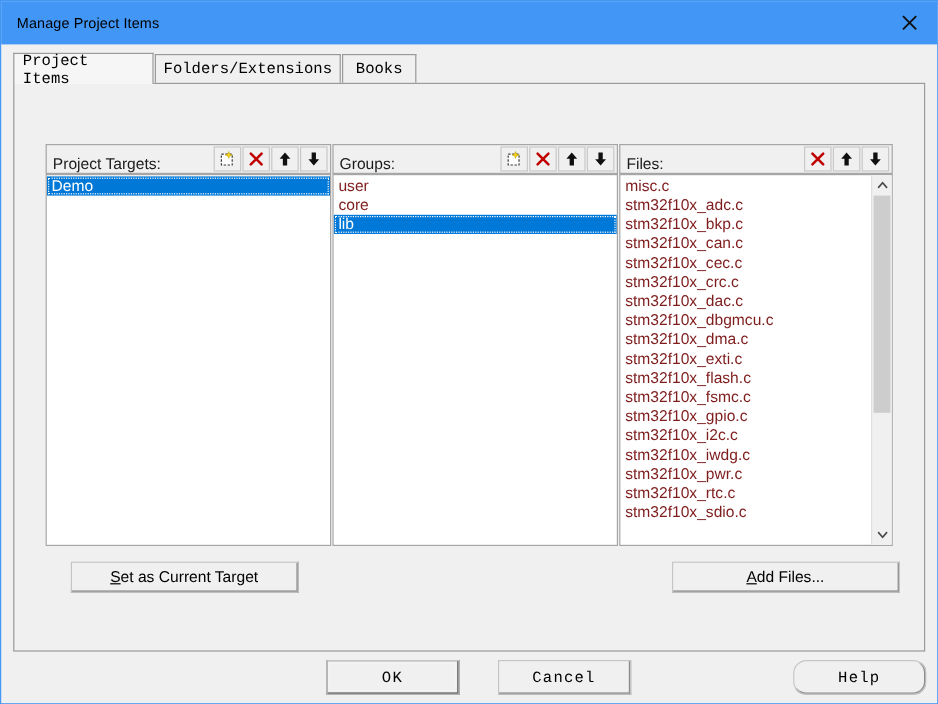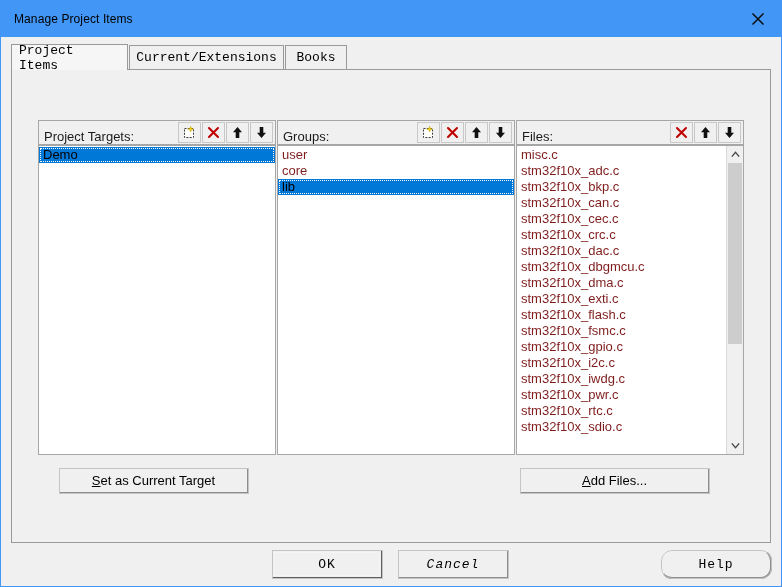--- a/index.html
+++ b/index.html
@@ -155,21 +155,21 @@
     font-size: 13px;
     font-family: "Liberation Sans", sans-serif;
     color: #7f1d1d;
     padding-left: 4px;
     white-space: nowrap;
     box-sizing: border-box;
     cursor: default;
   }
   .list-item.selected {
     background: #0078d7;
-    color: #000000;
+    color: #ffffff;
     outline: 1px dotted #ffffff;
     outline-offset: -2px;
   }
 
   
   .vscroll {
     position: absolute;
     right: 0;
     top: 0;
     bottom: 0;
@@ -256,21 +256,21 @@
         <path d="M2.5 2.5 L13.5 13.5 M13.5 2.5 L2.5 13.5" stroke="#0d0d0d" stroke-width="1.5" fill="none"></path>
       </svg>
     </div>
   </div>
 
   <div id="tabstrip">
     <div class="tab active" style="left:0px; width:117px;">
       <span>Project Items</span>
     </div>
     <div class="tab" style="left:118px; width:155px;">
-      <span>Current/Extensions</span>
+      <span>Folders/Extensions</span>
     </div>
     <div class="tab" style="left:274px; width:62px;">
       <span>Books</span>
     </div>
   </div>
 
   <div id="tabpage">
 
     <div class="col" style="left:26px; width:238px;">
       <div class="col-header">
@@ -399,31 +399,31 @@
             </svg>
           </div>
         </div>
       </div>
     </div>
 
     <div class="pushbtn" style="left:47px; top:398px; width:190px; height:26px;">
       <span class="lbl-sans"><span class="accel">S</span><span>et as Current Target</span></span>
     </div>
 
-    <div class="pushbtn" style="left:508px; top:398px; width:190px; height:26px;text-align:center;">
+    <div class="pushbtn" style="left:548px; top:398px; width:190px; height:26px;text-align:center;">
       <span class="lbl-sans"><span class="accel">A</span><span>dd Files...</span></span>
     </div>
   </div>
 
   <div class="pushbtn defaultbtn" style="left:271px; top:549px; width:111px; height:29px;">
     <span class="inner-edge"></span>
     <span class="lbl-mono">OK</span>
   </div>
 
-  <div class="pushbtn" style="left:397px; top:549px; width:111px; height:29px;font-style:italic;">
+  <div class="pushbtn" style="left:414px; top:549px; width:111px; height:29px;">
     <span class="lbl-mono">Cancel</span>
   </div>
 
   <div class="pushbtn" style="left:660px; top:549px; width:111px; height:29px;border-radius:11px;">
     <span class="lbl-mono">Help</span>
   </div>
 
 </div>
 
 </body></html>

